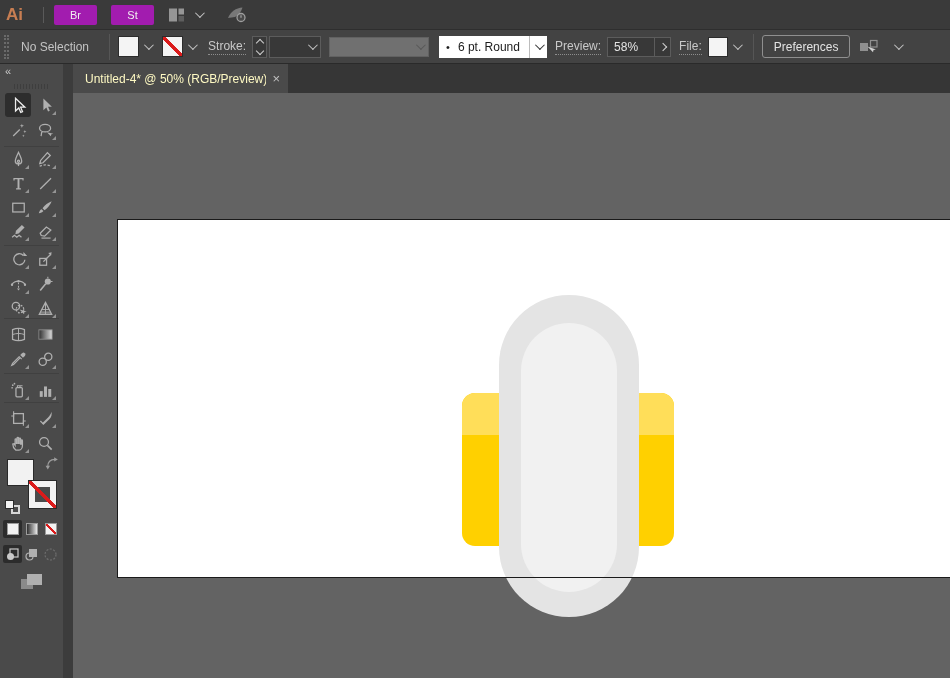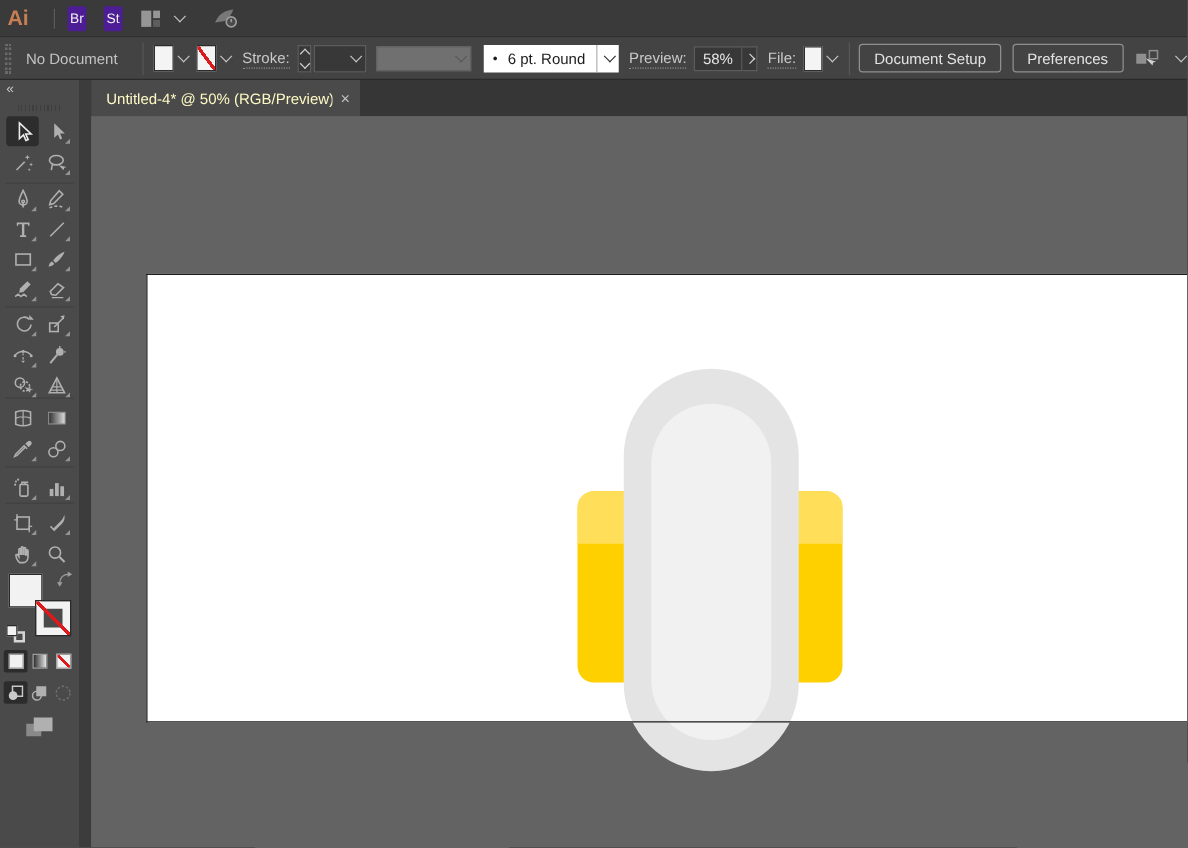--- a/index.html
+++ b/index.html
@@ -5,21 +5,21 @@
   * { margin:0; padding:0; box-sizing:border-box; }
   body { font-family:"Liberation Sans", sans-serif; background:#2b2b2b; }
   #stage { position:relative; width:950px; height:678px; overflow:hidden; background:#636363;padding-left:20px; }
 
   
   .menubar { position:absolute; left:0; top:0; width:950px; height:30px; background:#3a3a3a;
              display:flex; align-items:center; border-bottom:1px solid #2e2e2e; }
   .logo { color:#C87E52; font-weight:bold; font-size:17px; margin:0 14px 0 6px; letter-spacing:0; }
   .menu-item { color:#d2d2d2; font-size:13px; padding:0 14px; line-height:30px; cursor:default; }
   .mb-sep { width:1px; height:16px; background:#5a5a5a; margin:0 10px 0 6px; }
-  .sq-btn { width:15px; height:20px; background:#4c1d95; border-radius:2px; color:#f0f0f0;
+  .sq-btn { width:43px; height:20px; background:#a21caf; border-radius:2px; color:#f0f0f0;
             font-size:11px; display:flex; align-items:center; justify-content:center; margin-right:14px; }
   .mb-ic { display:flex; align-items:center; margin-right:10px; }
   .chev { width:7px; height:7px; border-right:1.4px solid #c4c4c4; border-bottom:1.4px solid #c4c4c4;
           transform:rotate(45deg) translateY(-2px); display:inline-block; }
 
   
   .controlbar { position:absolute; left:0; top:30px; width:950px; height:34px; background:#434343;
                 display:flex; align-items:center; border-bottom:1px solid #2a2a2a; padding-left:4px; }
   .cb-grip { width:5px; height:24px; border-left:2px dotted #6a6a6a; border-right:2px dotted #6a6a6a; margin-right:8px; }
   .cb-status { color:#c3c3c3; font-size:12px; margin:0 12px 0 4px; white-space:nowrap; }
@@ -136,21 +136,21 @@
       <svg width="22" height="19" viewBox="0 0 22 19">
         <path d="M2 13C4.5 6.5 10 3 16.5 2.5c-1 3.5-3 7-7.5 9.5z" fill="#787878"></path>
         <circle cx="15" cy="12.5" r="4" fill="#4a4a4a" stroke="#9e9e9e" stroke-width="1.3"></circle>
         <path d="M15 10.2v2.5" stroke="#9e9e9e" stroke-width="1.3"></path>
       </svg>
     </div>
   </div>
 
   <div class="controlbar">
     <div class="cb-grip"></div>
-    <span class="cb-status">No Document</span>
+    <span class="cb-status">No Selection</span>
     <div class="cb-vsep"></div>
     <div class="swatch"></div>
     <div class="chev-btn">
         <span class="chev"></span>
       </div>
     <div class="swatch none" style="margin-left:6px;"></div>
     <div class="chev-btn">
         <span class="chev"></span>
       </div>
     <span class="cb-label">Stroke:</span>
@@ -177,21 +177,20 @@
     <div class="field-dark" style="width:48px;">58%</div>
     <div class="nav-btn">
         <span class="r"></span>
       </div>
     <span class="cb-label">File:</span>
     <div class="swatch" style="width:20px;height:20px;"></div>
     <div class="chev-btn">
         <span class="chev"></span>
       </div>
     <div class="cb-vsep"></div>
-    <button class="cb-button">Document Setup</button>
     <button class="cb-button">Preferences</button>
     <div class="mb-ic">
       <svg width="20" height="16" viewBox="0 0 20 16">
         <rect x="1" y="4" width="8" height="8" fill="#8f8f8f"></rect>
         <rect x="11.5" y="1.5" width="6.5" height="6.5" fill="none" stroke="#8f8f8f" stroke-width="1.2"></rect>
         <path d="M8.5 7.5l5.5 5.8.5-2.4 2.4-.5z" fill="#d2d2d2"></path>
       </svg>
     </div>
     <div class="chev-btn">
         <span class="chev"></span>

